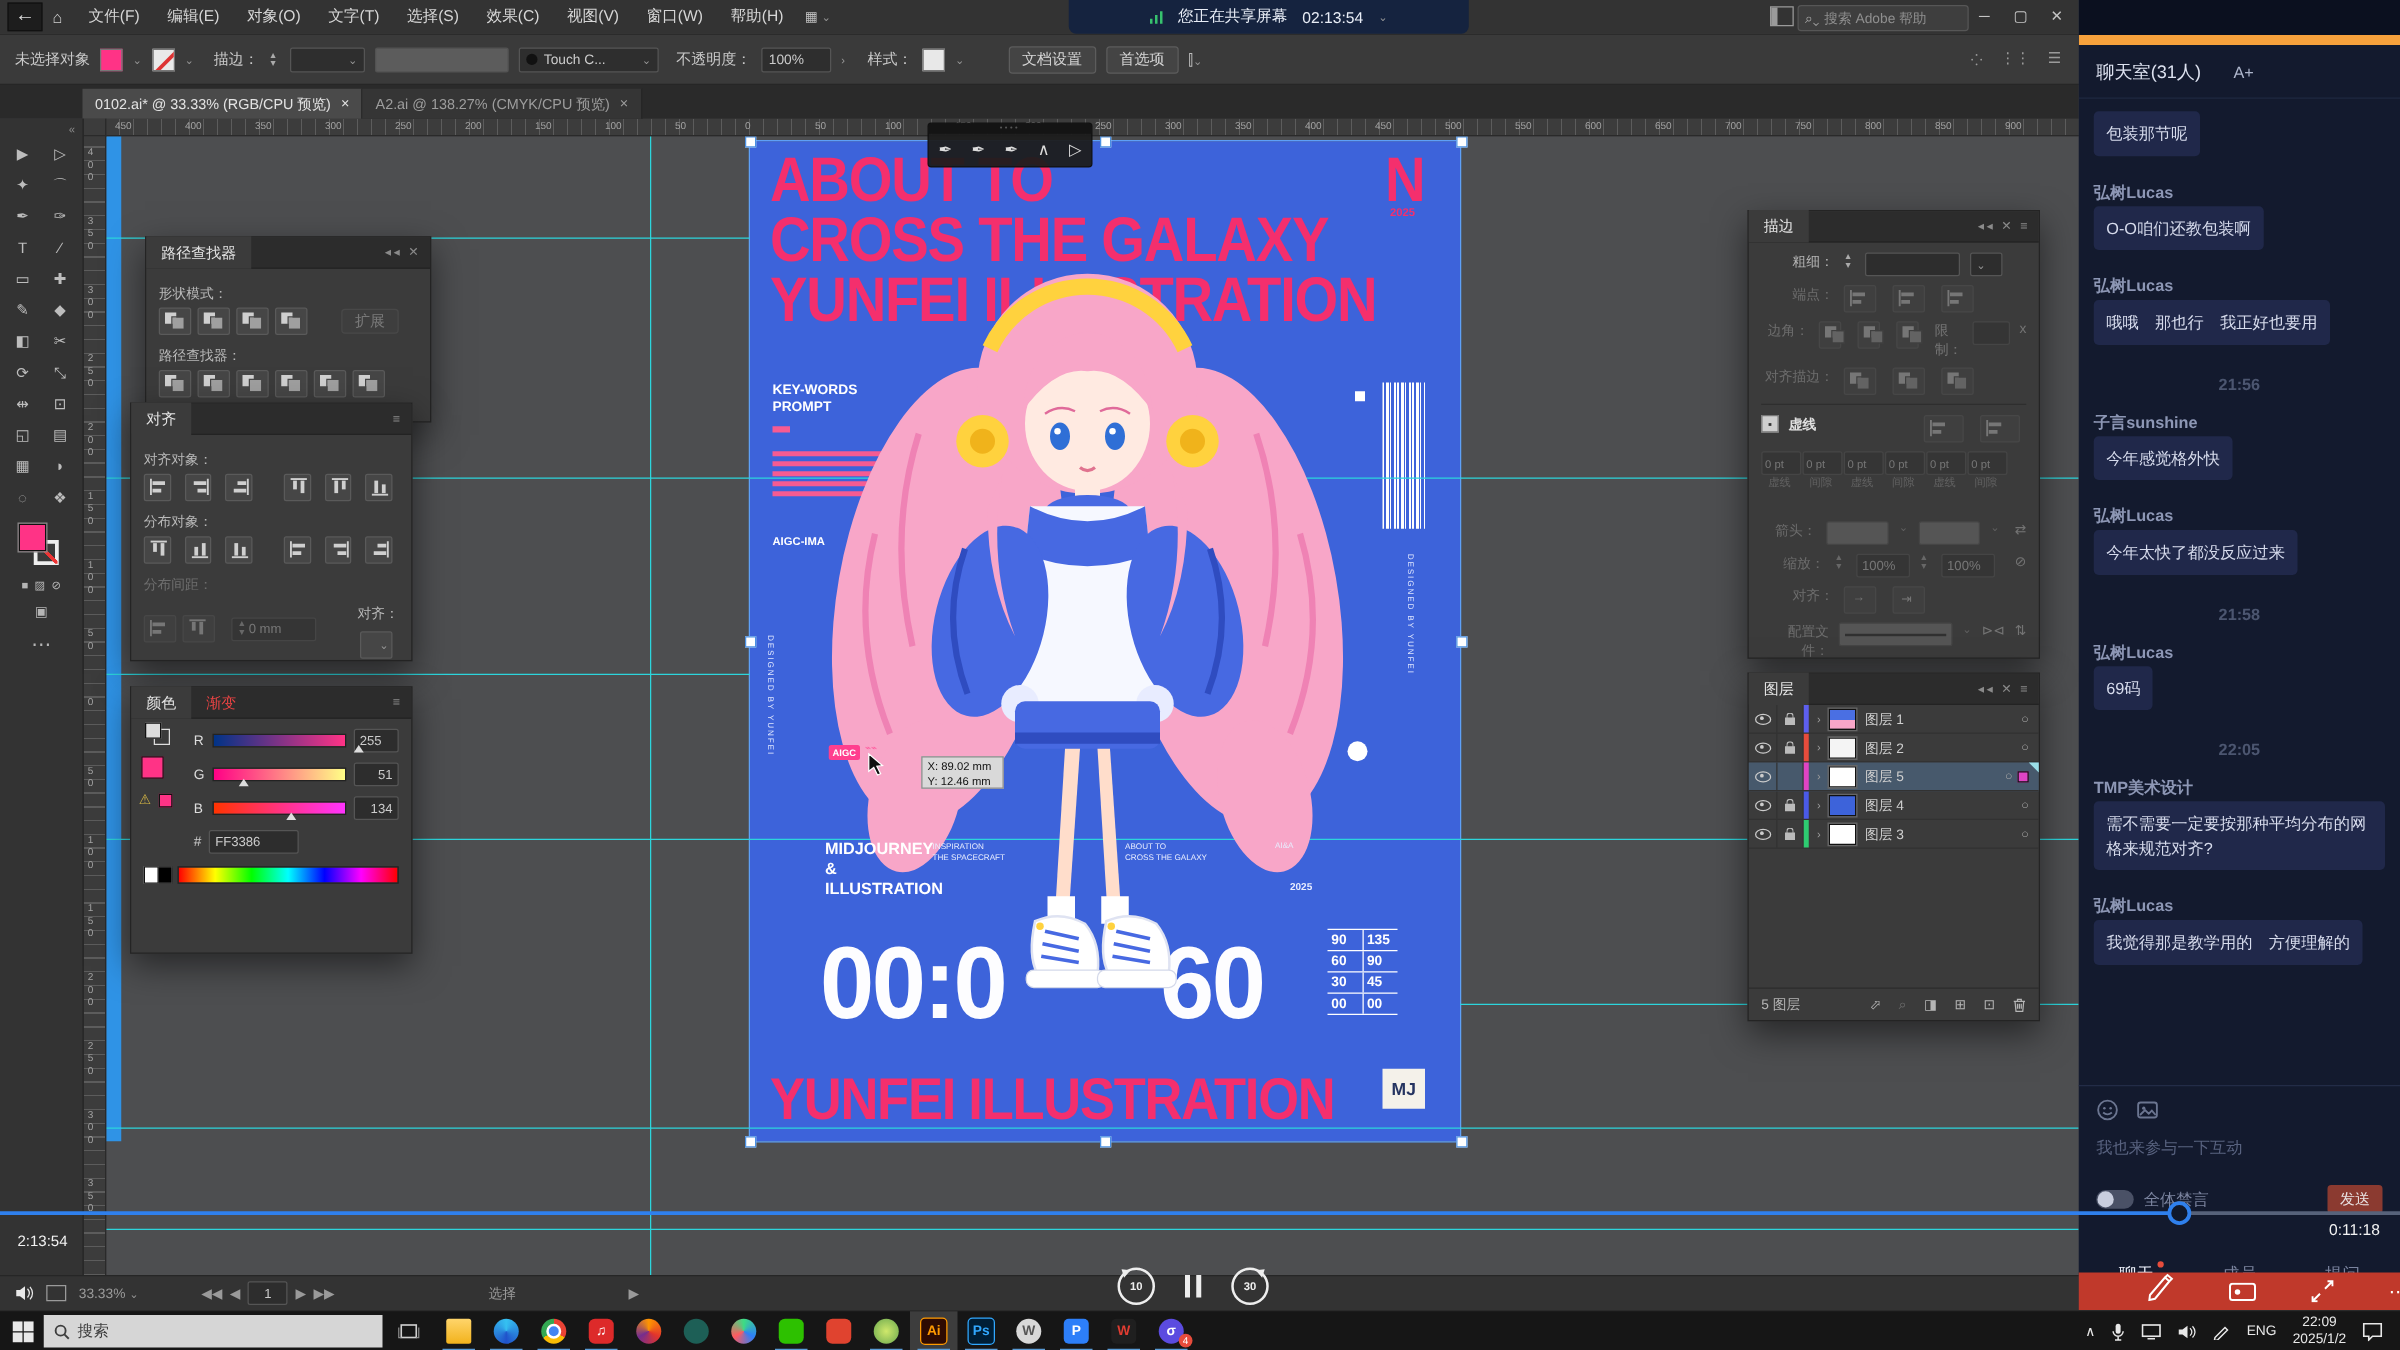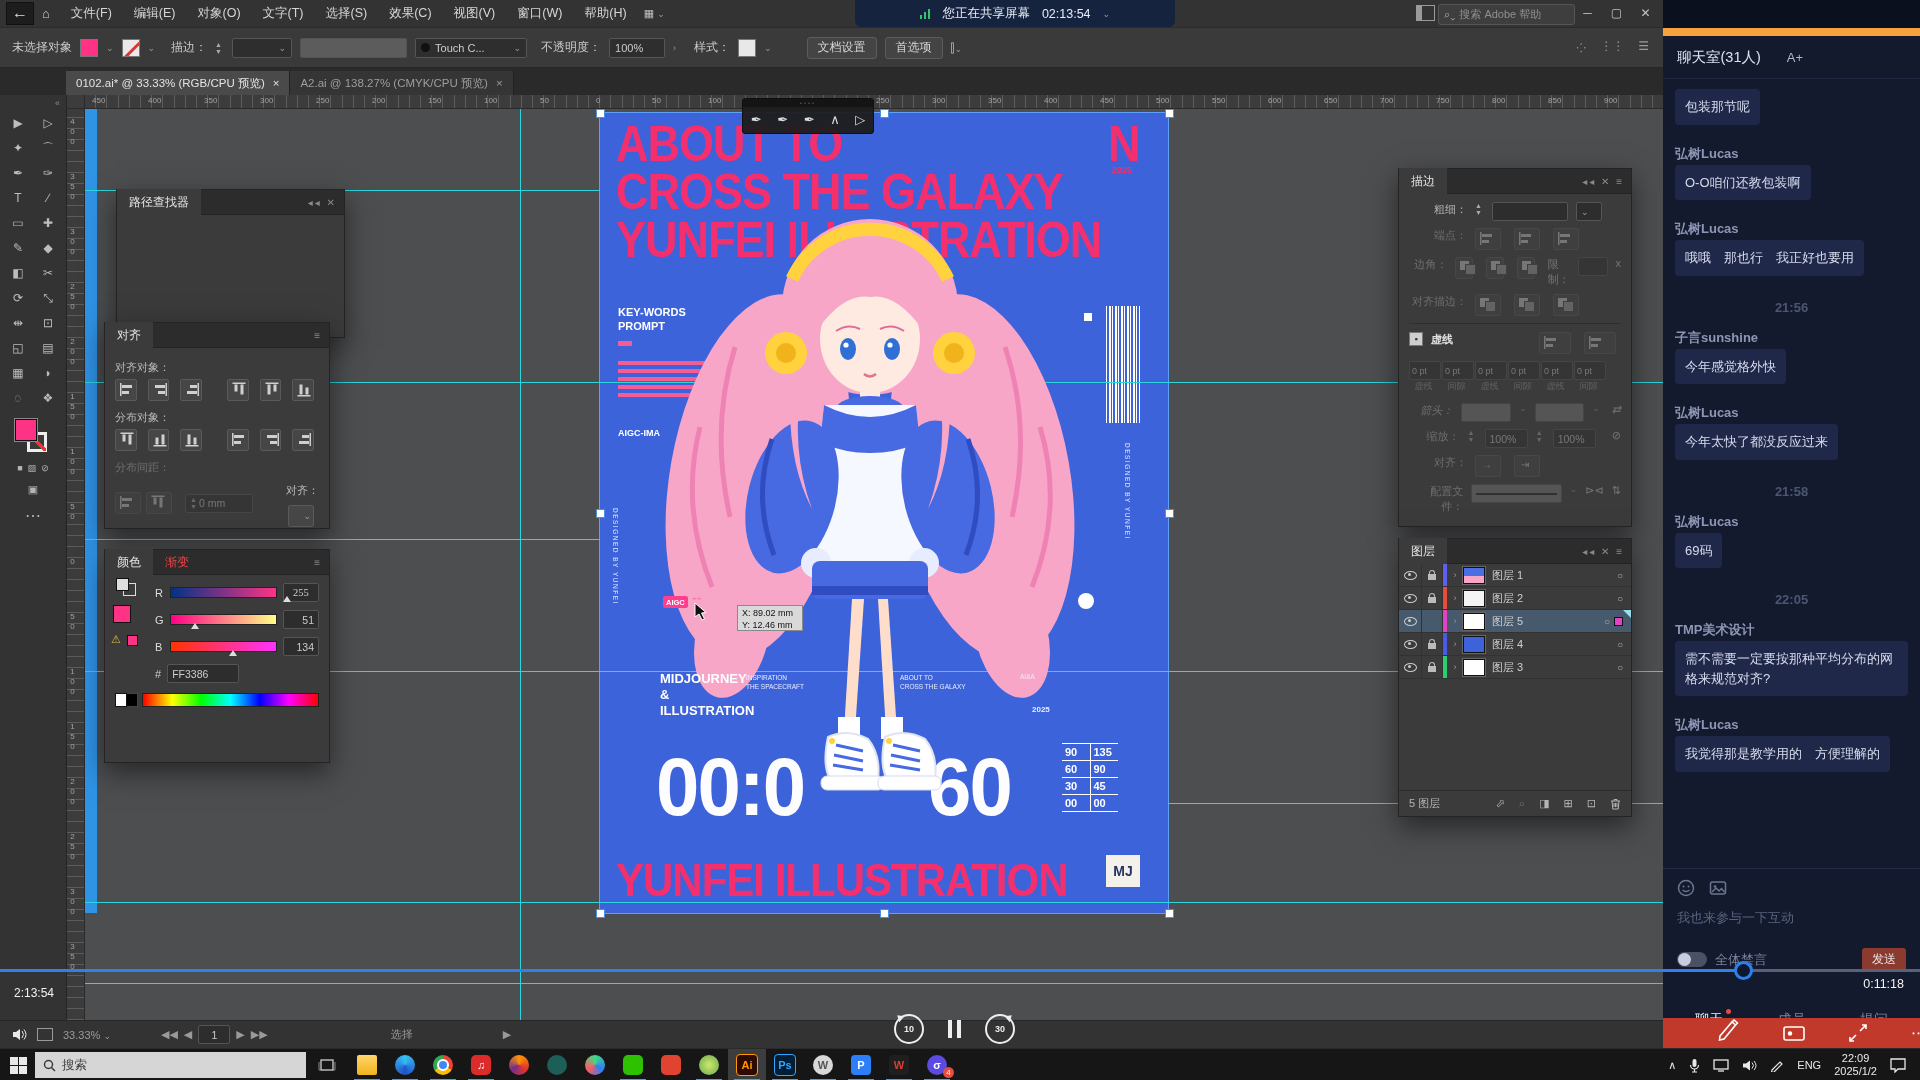--- a/index.html
+++ b/index.html
@@ -420,20 +420,39 @@
     <div class="guide-h" style="left:0;top:794px;width:1579px;"></div>
     <div class="guide-h" style="left:0;top:875px;width:1579px;"></div>
     <div class="guide-v" style="left:436px;top:0;height:912px;"></div>
   </div>
 
   <div class="panel" style="left:116px;top:153px;width:227px;height:147px;margin-top:36px;">
     <div class="phead">
         <span class="ptab">路径查找器</span>
         <span class="pctl"><span>◂◂</span> <span>✕</span></span>
       </div>
+    <div class="pbody">
+      <div class="plabel">形状模式：</div>
+      <div class="flex">
+        <span class="ibtn sq2"></span>
+        <span class="ibtn sq2"></span>
+        <span class="ibtn sq2"></span>
+        <span class="ibtn sq2"></span>
+        <span class="cb-btn dis" style="margin-left:22px;height:18px;">扩展</span>
+      </div>
+      <div class="plabel" style="margin-top:9px;">路径查找器：</div>
+      <div class="flex">
+        <span class="ibtn sq2"></span>
+        <span class="ibtn sq2"></span>
+        <span class="ibtn sq2"></span>
+        <span class="ibtn sq2"></span>
+        <span class="ibtn sq2"></span>
+        <span class="ibtn sq2"></span>
+      </div>
+    </div>
   </div>
 
   <div class="panel" style="left:104px;top:322px;width:224px;height:205px;">
     <div class="phead">
         <span class="ptab">对齐</span>
         <span class="pctl"><span>≡</span></span>
       </div>
     <div class="pbody">
       <div class="plabel">对齐对象：</div>
       <div class="flex" style="gap:6px;">
@@ -484,21 +503,21 @@
         <span style="position:absolute;left:0px;top:24px;width:16px;height:16px;background:#ff3386;border:1px solid #111;"></span>
         <span style="position:absolute;left:-2px;top:52px;color:#d9b945;font-size:11px;">⚠</span>
         <span style="position:absolute;left:14px;top:54px;width:9px;height:9px;background:#ff3386;border:1px solid #111;"></span>
       </div>
       <div style="margin-left:40px;">
         <div class="flex" style="gap:6px;margin-bottom:8px;">
           <span style="width:10px;color:#ddd;font-size:11px;">R</span>
           <span class="cslider" style="background:linear-gradient(90deg,#003386,#ff3386);">
               <span class="hdl" style="left:112px;"></span>
             </span>
-          <span class="fld" style="width:30px;justify-content:center;font-family:Liberation Serif, serif;">
+          <span class="fld" style="width:30px;justify-content:flex-start;">
               <span>255</span>
             </span>
         </div>
         <div class="flex" style="gap:6px;margin-bottom:8px;">
           <span style="width:10px;color:#ddd;font-size:11px;">G</span>
           <span class="cslider" style="background:linear-gradient(90deg,#ff0086,#ffff86);">
               <span class="hdl" style="left:20px;"></span>
             </span>
           <span class="fld" style="width:30px;justify-content:flex-end;">
               <span>51</span>
@@ -589,21 +608,21 @@
           </span>
           <span style="width:29px;display:inline-block;">
             <span class="fld" style="width:26px;font-size:9px;padding:0 2px;">0 pt</span>
             <span style="display:block;font-size:9px;color:#9a9a9a;text-align:center;">虚线</span>
           </span>
           <span style="width:29px;display:inline-block;">
             <span class="fld" style="width:26px;font-size:9px;padding:0 2px;">0 pt</span>
             <span style="display:block;font-size:9px;color:#9a9a9a;text-align:center;">间隙</span>
           </span>
         </div>
-      <div class="srow dis" style="margin-top:10px;font-style:italic;">
+      <div class="srow dis" style="margin-top:24px;">
           <span class="lab">箭头：</span>
         <span class="fld" style="width:52px;background:#7e7e7e;"></span>
           <span class="chev">⌄</span>
         <span class="fld" style="width:52px;background:#7e7e7e;"></span>
           <span class="chev">⌄</span>
         <span style="margin-left:4px;">⇄</span>
       </div>
       <div class="srow dis">
           <span class="lab">缩放：</span>
         <span class="stepper">▲<br>▼</span>

